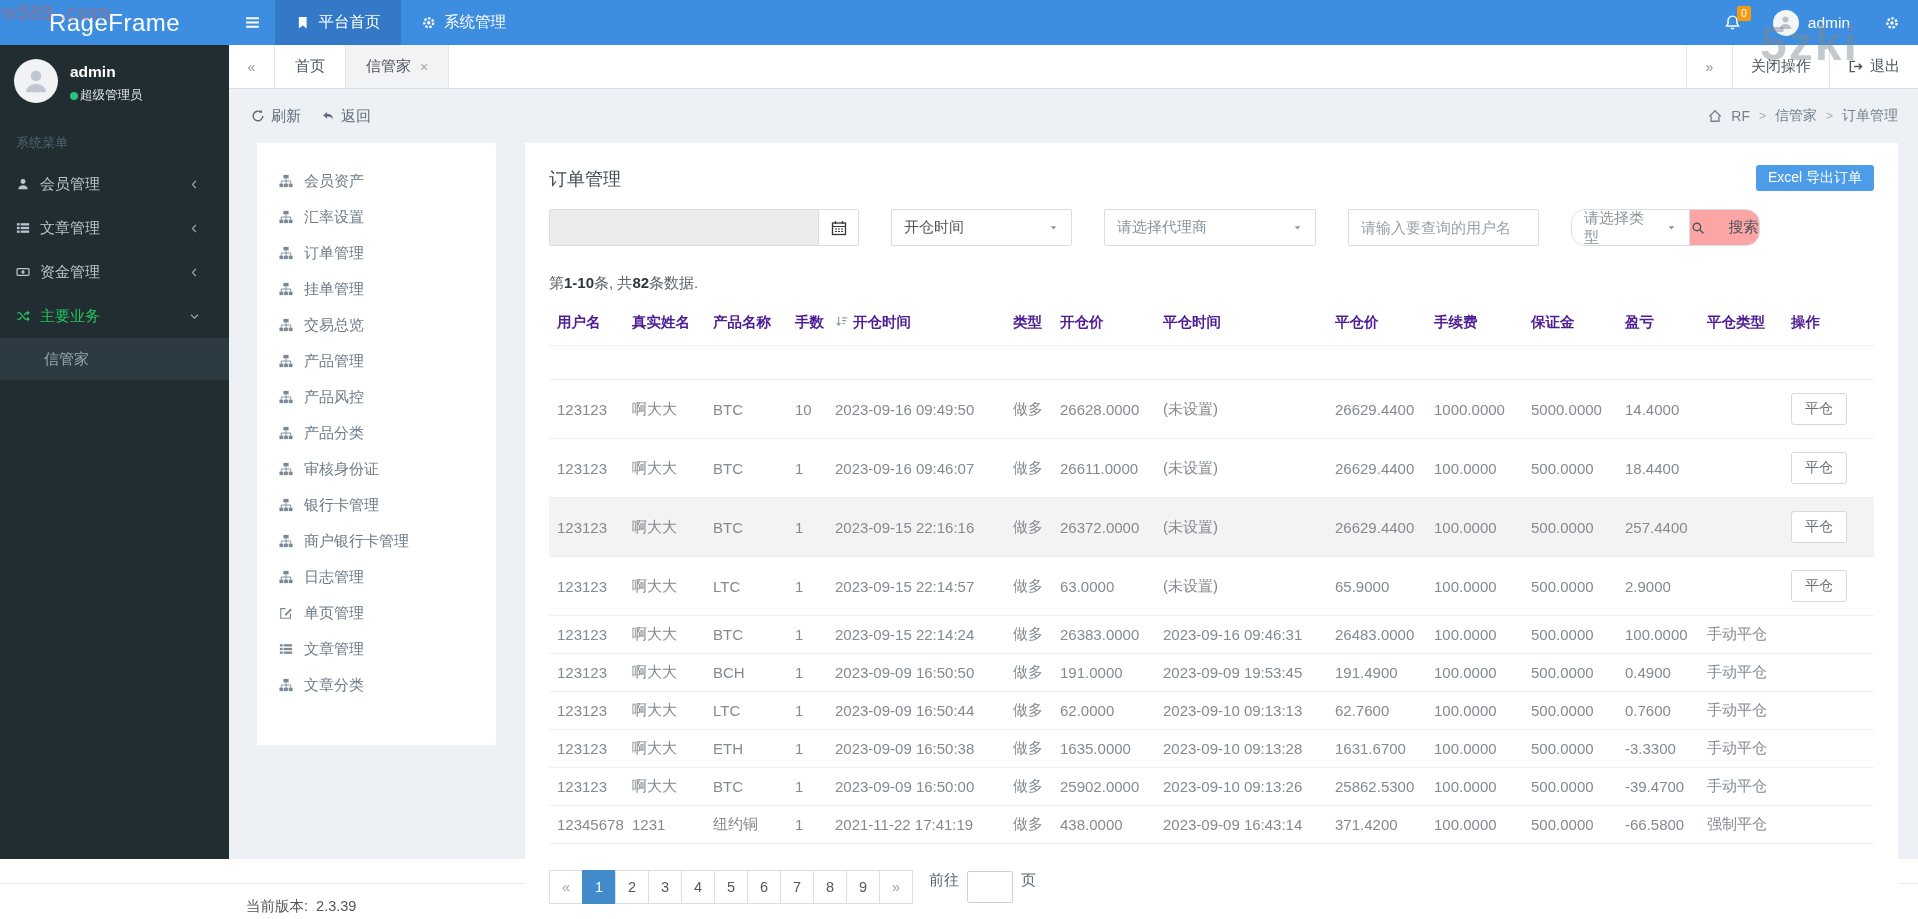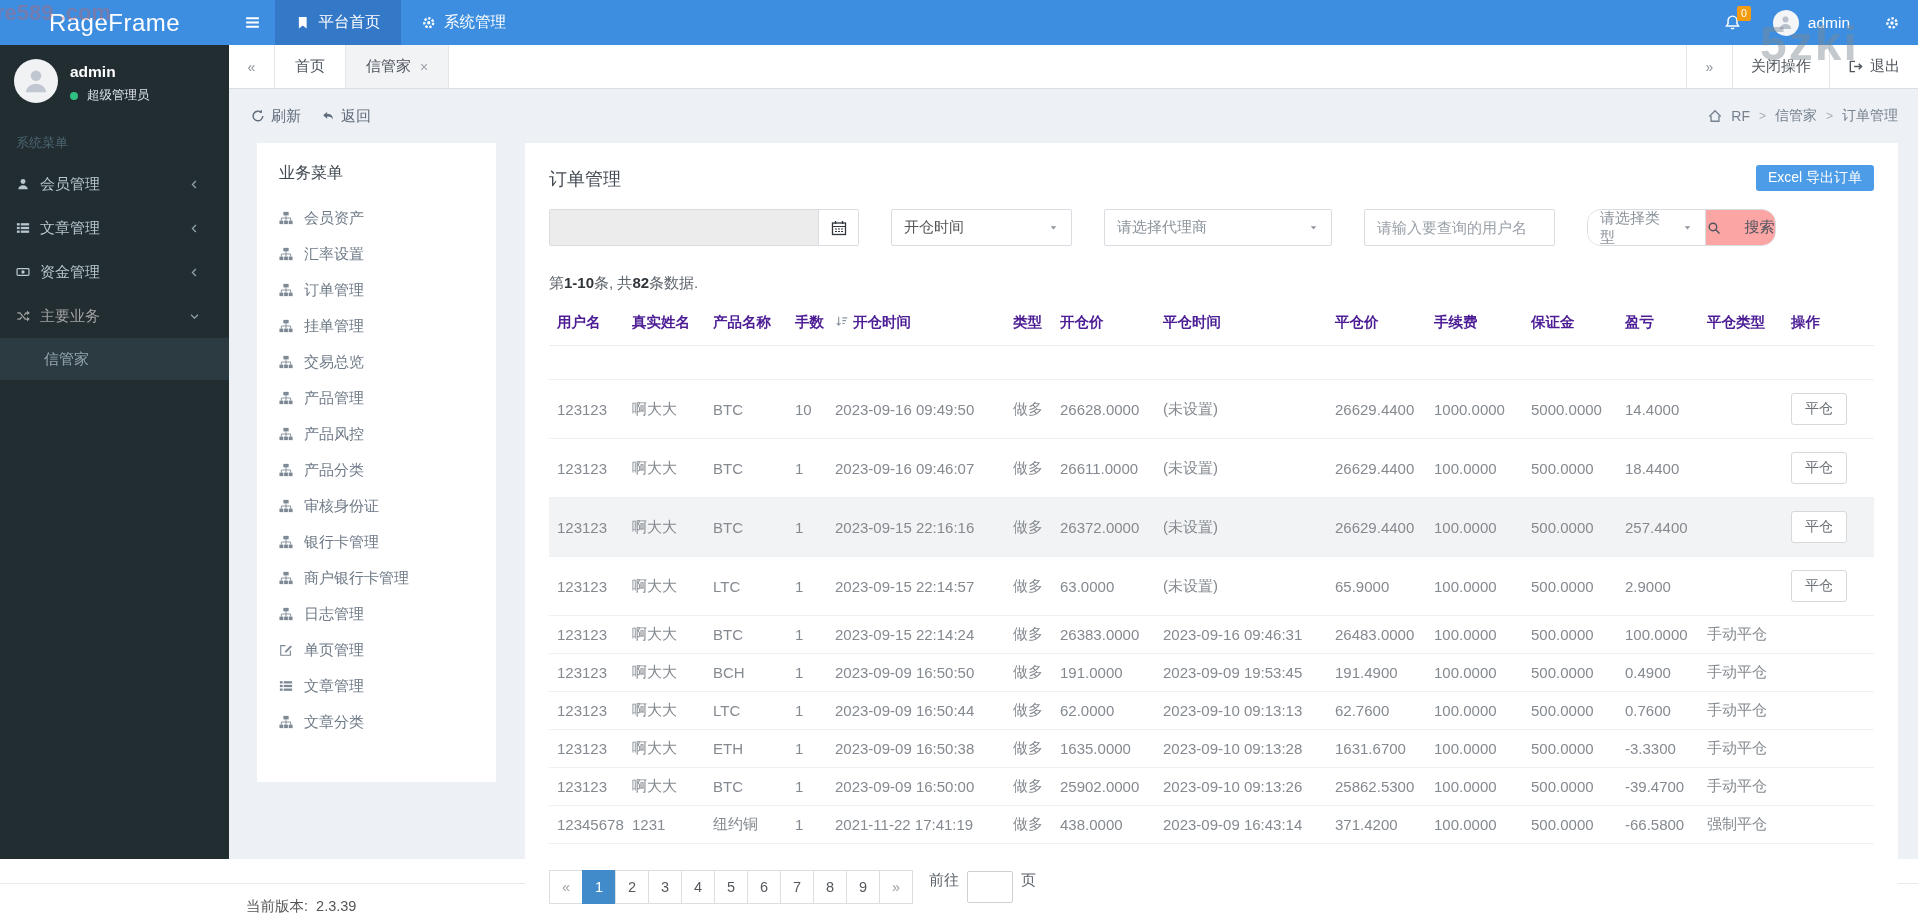--- a/index.html
+++ b/index.html
@@ -20,27 +20,27 @@
   .nav-user { display:flex; align-items:center; gap:9px; padding:0 16px; color:#fff; font-size:15.5px; }
   .nav-avatar { width:26px; height:26px; border-radius:50%; background:#f3f5f7; color:#b9c2cc; display:flex; align-items:center; justify-content:center; font-size:17px; }
   .nav-gear { display:flex; align-items:center; padding:0 18px; color:#fff; font-size:16px; }
 
   
   .wrapper { height:814px; display:flex; }
   .sidebar { width:229px; background:#222d32; flex:none; }
   .user-panel { display:flex; gap:12px; padding:14px 14px 10px; }
   .sb-avatar { width:44px; height:44px; border-radius:50%; background:#f0f2f4; color:#c0c7d0; display:flex; align-items:center; justify-content:center; font-size:30px; overflow:hidden; }
   .up-name { color:#fff; font-size:15.5px; font-weight:bold; margin-top:4px; }
-  .up-role { color:#dfe6ec; font-size:12.5px; margin-top:6px; display:flex; align-items:center; gap:9px; }
+  .up-role { color:#dfe6ec; font-size:12.5px; margin-top:6px; display:flex; align-items:center; gap:2px; }
   .dot { width:8px; height:8px; border-radius:50%; background:#2fbf82; }
   .menu-header { padding:20px 16px 10px; color:#4b646f; font-size:13px; }
   .sb-item { height:44px; display:flex; align-items:center; padding:0 16px; color:#b8c7ce; font-size:15px; cursor:pointer; }
   .sb-item .icn { width:24px; font-size:14px; justify-content:flex-start; }
   .sb-item .chev { margin-left:auto; font-size:11px; color:#93a6ad; }
-  .sb-item.active { color:#a3a3a3; }
+  .sb-item.active { color:#22c55e; }
   .sb-sub { height:42px; background:#2c3b41; display:flex; align-items:center; padding-left:44px; color:#94a7b0; font-size:15px; cursor:pointer; }
 
   
   .rightcol { flex:1; display:flex; flex-direction:column; background:#edf0f4; min-width:0; }
   .tabbar { height:44px; background:#fff; border-bottom:1px solid #d9dee4; display:flex; align-items:stretch; font-size:15px; color:#4e555d; flex:none; }
   .tseg { display:flex; align-items:center; justify-content:center; border-right:1px solid #e2e5e9; cursor:pointer; }
   .tseg.arrow { width:46px; color:#8b9299; font-size:14px; }
   .tab { padding:0 20px; gap:9px; }
   .tab.active { background:#f1f3f5; }
   .tab-x { color:#9aa1a8; font-size:14px; }
@@ -68,21 +68,21 @@
   .panel-title { font-size:18px; color:#434a54; }
   .export-btn { position:absolute; top:22px; right:24px; background:#4d9ce8; color:#fff; border:none; border-radius:3px; font-size:14px; padding:4px 12px; font-family:inherit; cursor:pointer; }
 
   .filters { margin-top:18px; display:flex; align-items:center; gap:32px; }
   .date-group { display:flex; height:37px; border:1px solid #d9dde1; border-radius:2px; overflow:hidden; }
   .date-input { width:268px; background:#ececec; font-size:14px; color:#555; padding:0 10px; display:flex; align-items:center; }
   .date-btn { width:40px; background:#fff; border:none; border-left:1px solid #d9dde1; color:#32383e; font-size:16px; display:flex; align-items:center; justify-content:center; cursor:pointer; }
   .sel { height:37px; border:1px solid #d9dde1; border-radius:2px; background:#fff; display:flex; align-items:center; padding:0 12px; font-size:15px; cursor:pointer; }
   .sel .caret { margin-left:auto; color:#8d959d; font-size:11px; padding-left:12px; }
   .sel.w1 { width:181px; color:#555; }
-  .sel.w2 { width:228px; color:#8c949c;align-items:center; }
+  .sel.w2 { width:212px; color:#8c949c;align-items:center; }
   .txt-input { width:191px; height:37px; border:1px solid #d9dde1; border-radius:2px; font-size:15px; color:#555; padding:0 12px; font-family:inherit; }
   .txt-input::placeholder { color:#9aa1a9; }
   .type-group { display:flex; height:37px; border:1px solid #d9dde1; border-radius:14px; overflow:hidden; }
   .type-group .sel { border:none; border-radius:0; width:117px; color:#8c949c; height:100%; }
   .search-btn { width:70px; background:#fca5a5; border:none; border-left:1px solid #d9dde1; font-size:15px; color:#4e555d; display:flex; align-items:center; justify-content:center; gap:24px; cursor:pointer; font-family:inherit; }
   .search-btn .icn { font-size:14px; }
 
   .record-info { margin-top:28px; font-size:15px; color:#5d646b; }
   .record-info b { color:#31363b; }
 
@@ -316,21 +316,20 @@
         <span>RF</span>
         <span class="sep">&gt;</span>
         <span>信管家</span>
         <span class="sep">&gt;</span>
         <span>订单管理</span>
       </div>
     </div>
 
     <div class="content">
       <div class="biz-card">
-        <div class="biz-title">业务菜单</div>
         <div id="biz-menu">
             <div class="biz-item">
               <span class="icn">
                 <svg viewBox="0 0 16 16">
                   <rect x="5" y="1" width="6" height="4" fill="currentColor"></rect>
                   <rect x="0.5" y="11" width="4.4" height="4" fill="currentColor"></rect>
                   <rect x="5.8" y="11" width="4.4" height="4" fill="currentColor"></rect>
                   <rect x="11.1" y="11" width="4.4" height="4" fill="currentColor"></rect>
                   <path d="M8 5v3M2.7 11V8h10.6v3M8 8v3" stroke="currentColor" fill="none"></path>
                 </svg>

